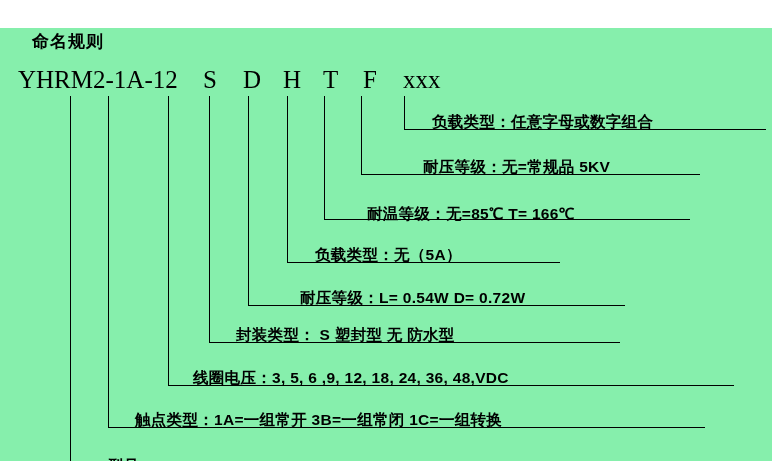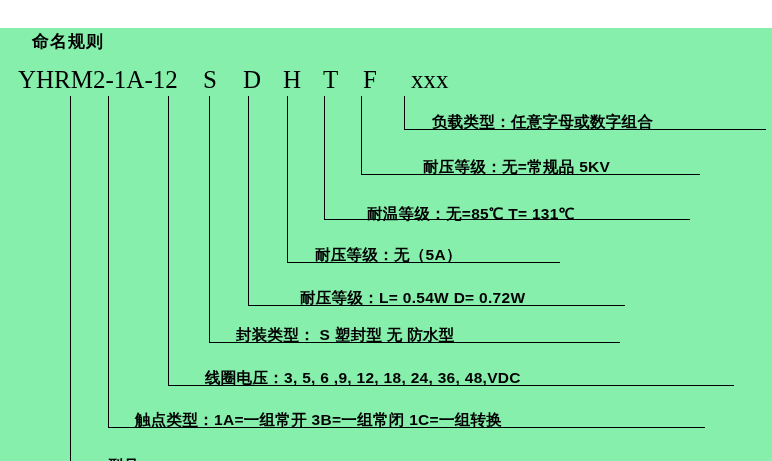--- a/index.html
+++ b/index.html
@@ -70,45 +70,45 @@
 
   <div class="title">命名规则</div>
 
   <div class="code-row" id="code-row">
       <span class="code-seg" style="left: 0px;">YHRM2-1A-12</span>
       <span class="code-seg" style="left: 185px;">S</span>
       <span class="code-seg" style="left: 225px;">D</span>
       <span class="code-seg" style="left: 265px;">H</span>
       <span class="code-seg" style="left: 305px;">T</span>
       <span class="code-seg" style="left: 345px;">F</span>
-      <span class="code-seg" style="left: 393px;">xxx</span>
+      <span class="code-seg" style="left: 385px;">xxx</span>
     </div>
 
   <div id="callout-layer">
       <div class="vline" style="left: 404px; top: 68px; height: 33px;"></div>
       <div class="hline" style="left: 404px; top: 101px; width: 362px;"></div>
       <div class="desc" style="left: 432px; top: 84px;">负载类型：任意字母或数字组合</div>
       <div class="vline" style="left: 361px; top: 68px; height: 78px;"></div>
       <div class="hline" style="left: 361px; top: 146px; width: 339px;"></div>
       <div class="desc" style="left: 388px; top: 129px; padding-left: 35px;">耐压等级：无=常规品 5KV</div>
       <div class="vline" style="left: 324px; top: 68px; height: 123px;"></div>
       <div class="hline" style="left: 324px; top: 191px; width: 366px;"></div>
-      <div class="desc" style="left: 367px; top: 174px;">耐温等级：无=85℃  T= 131℃</div>
+      <div class="desc" style="left: 367px; top: 174px;">耐温等级：无=85℃  T= 166℃</div>
       <div class="vline" style="left: 287px; top: 68px; height: 166px;"></div>
       <div class="hline" style="left: 287px; top: 234px; width: 273px;"></div>
-      <div class="desc" style="left: 315px; top: 217px;">耐压等级：无（5A）</div>
+      <div class="desc" style="left: 315px; top: 217px;">负载类型：无（5A）</div>
       <div class="vline" style="left: 248px; top: 68px; height: 209px;"></div>
       <div class="hline" style="left: 248px; top: 277px; width: 377px;"></div>
       <div class="desc" style="left: 300px; top: 260px;">耐压等级：L= 0.54W  D= 0.72W</div>
       <div class="vline" style="left: 209px; top: 68px; height: 246px;"></div>
       <div class="hline" style="left: 209px; top: 314px; width: 411px;"></div>
       <div class="desc" style="left: 236px; top: 297px;">封装类型： S 塑封型  无 防水型</div>
       <div class="vline" style="left: 168px; top: 68px; height: 289px;"></div>
       <div class="hline" style="left: 168px; top: 357px; width: 566px;"></div>
-      <div class="desc" style="left: 205px; top: 340px;">线圈电压：3, 5, 6 ,9, 12, 18, 24, 36, 48,VDC</div>
+      <div class="desc" style="left: 193px; top: 340px;">线圈电压：3, 5, 6 ,9, 12, 18, 24, 36, 48,VDC</div>
       <div class="vline" style="left: 108px; top: 68px; height: 331px;"></div>
       <div class="hline" style="left: 108px; top: 399px; width: 597px;"></div>
       <div class="desc" style="left: 135px; top: 382px;">触点类型：1A=一组常开 3B=一组常闭 1C=一组转换</div>
       <div class="vline" style="left: 70px; top: 68px; height: 377px;"></div>
       <div class="hline" style="left: 70px; top: 445px; width: 80px;"></div>
       <div class="desc" style="left: 108px; top: 428px;">型号</div>
     </div>
 
 </div>
 

